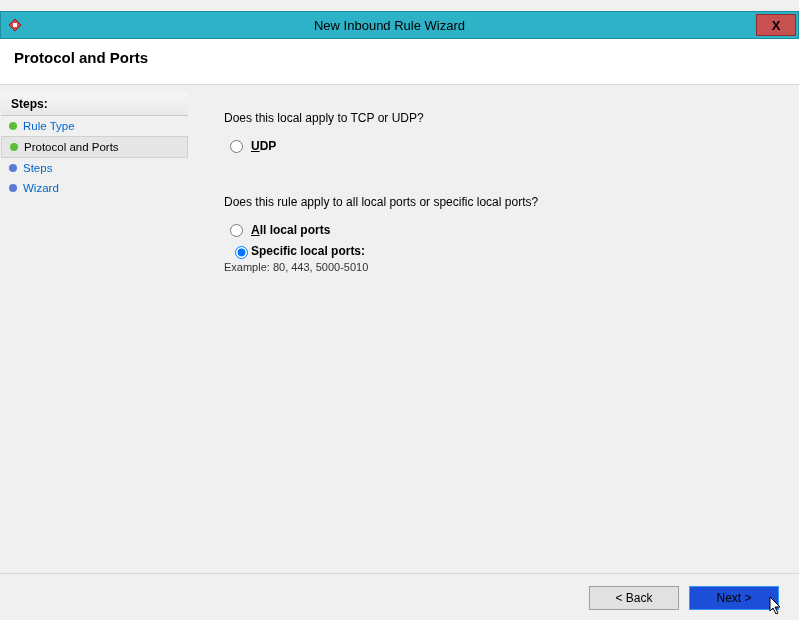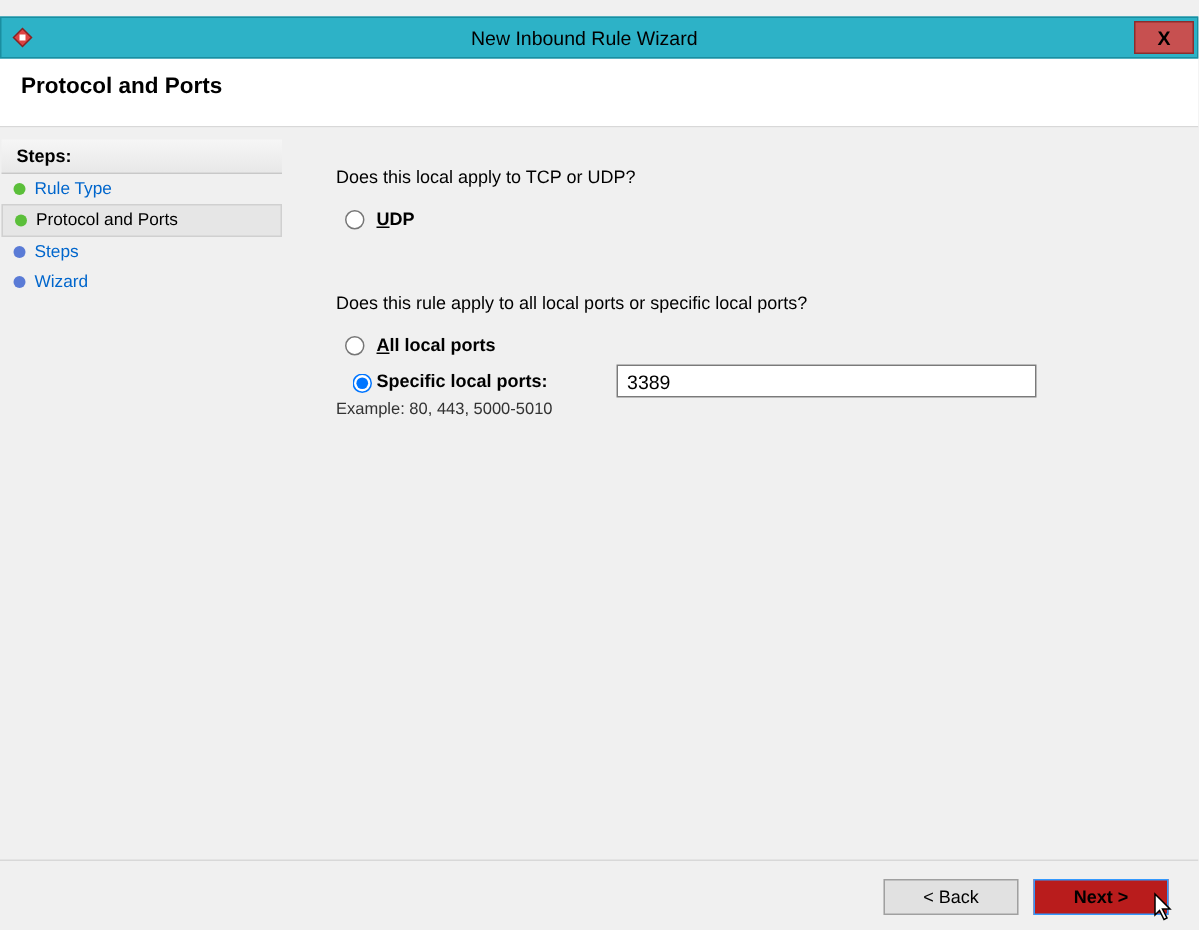--- a/index.html
+++ b/index.html
@@ -158,24 +158,23 @@
     min-width: 90px;
     height: 24px;
     background: #e1e1e1;
     border: 1px solid #a0a0a0;
     font-size: 12px;
     color: #000;
     cursor: pointer;
     padding: 0 8px;
   }
   .btn.primary {
-    background: #b91c1c;
+    background: #1d4ed8;
     border: 1px solid #3399ff;
     position: relative;
-    font-weight: bold;
   }
   .cursor-icon {
     position: absolute;
     right: -6px;
     bottom: -10px;
     font-size: 16px;
     color: #000;
     pointer-events: none;
   }
 </style>
@@ -235,21 +234,20 @@
       <div class="question">Does this rule apply to all local ports or specific local ports?</div>
 
       <div class="radio-row">
         <input type="radio" name="ports" style="">
         <label><span class="ul">A</span><span>ll local ports</span></label>
       </div>
 
       <div class="ports-input-row">
         <input type="radio" name="ports" checked="" style="">
         <label style="font-weight:bold;"><span class="ul">S</span><span>pecific local ports:</span></label>
-        <input type="text" value="3389" style="">
       </div>
       <div class="example">Example: 80, 443, 5000-5010</div>
     </div>
 
   </div>
 </div>
 
 <div class="button-bar">
   <button class="btn">&lt; Back</button>
   <button class="btn primary">

